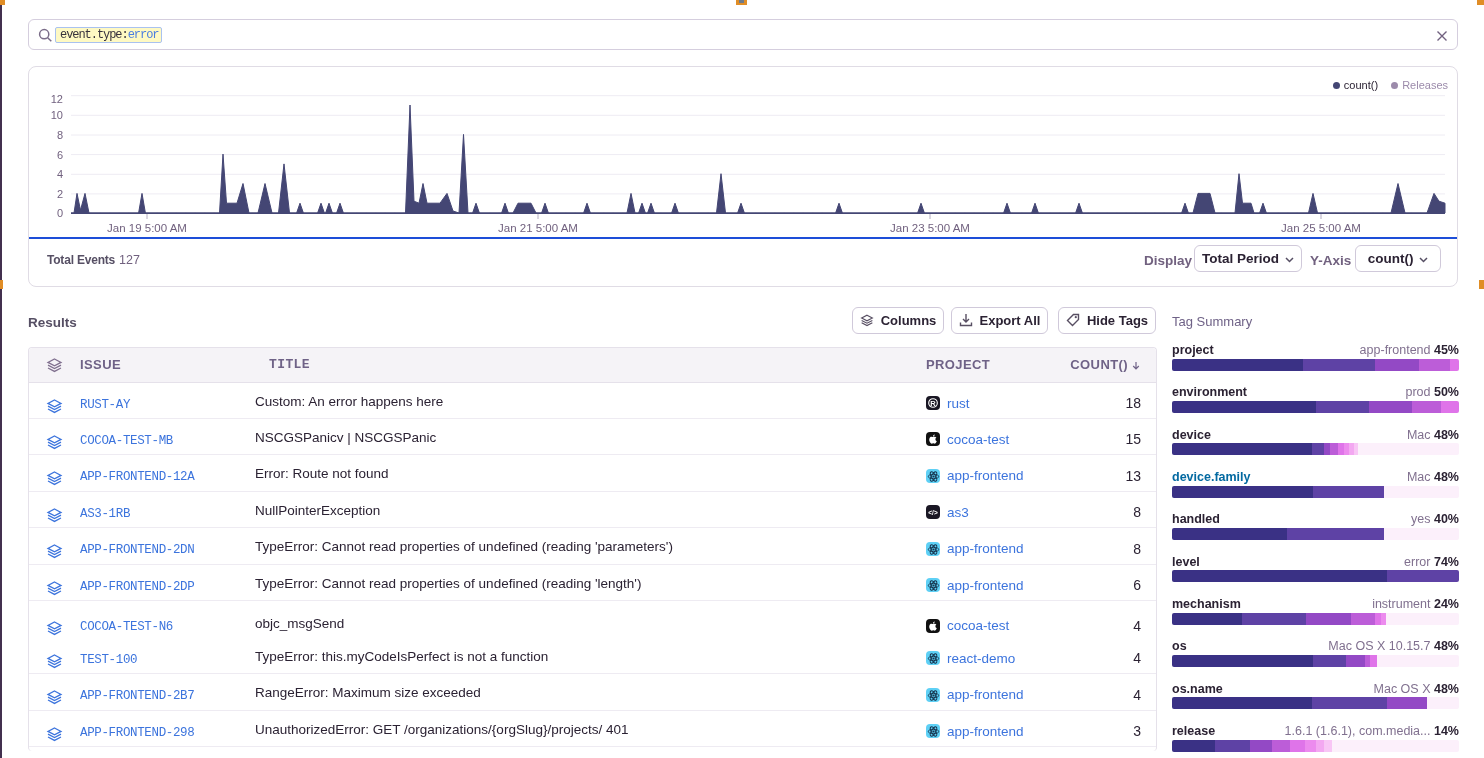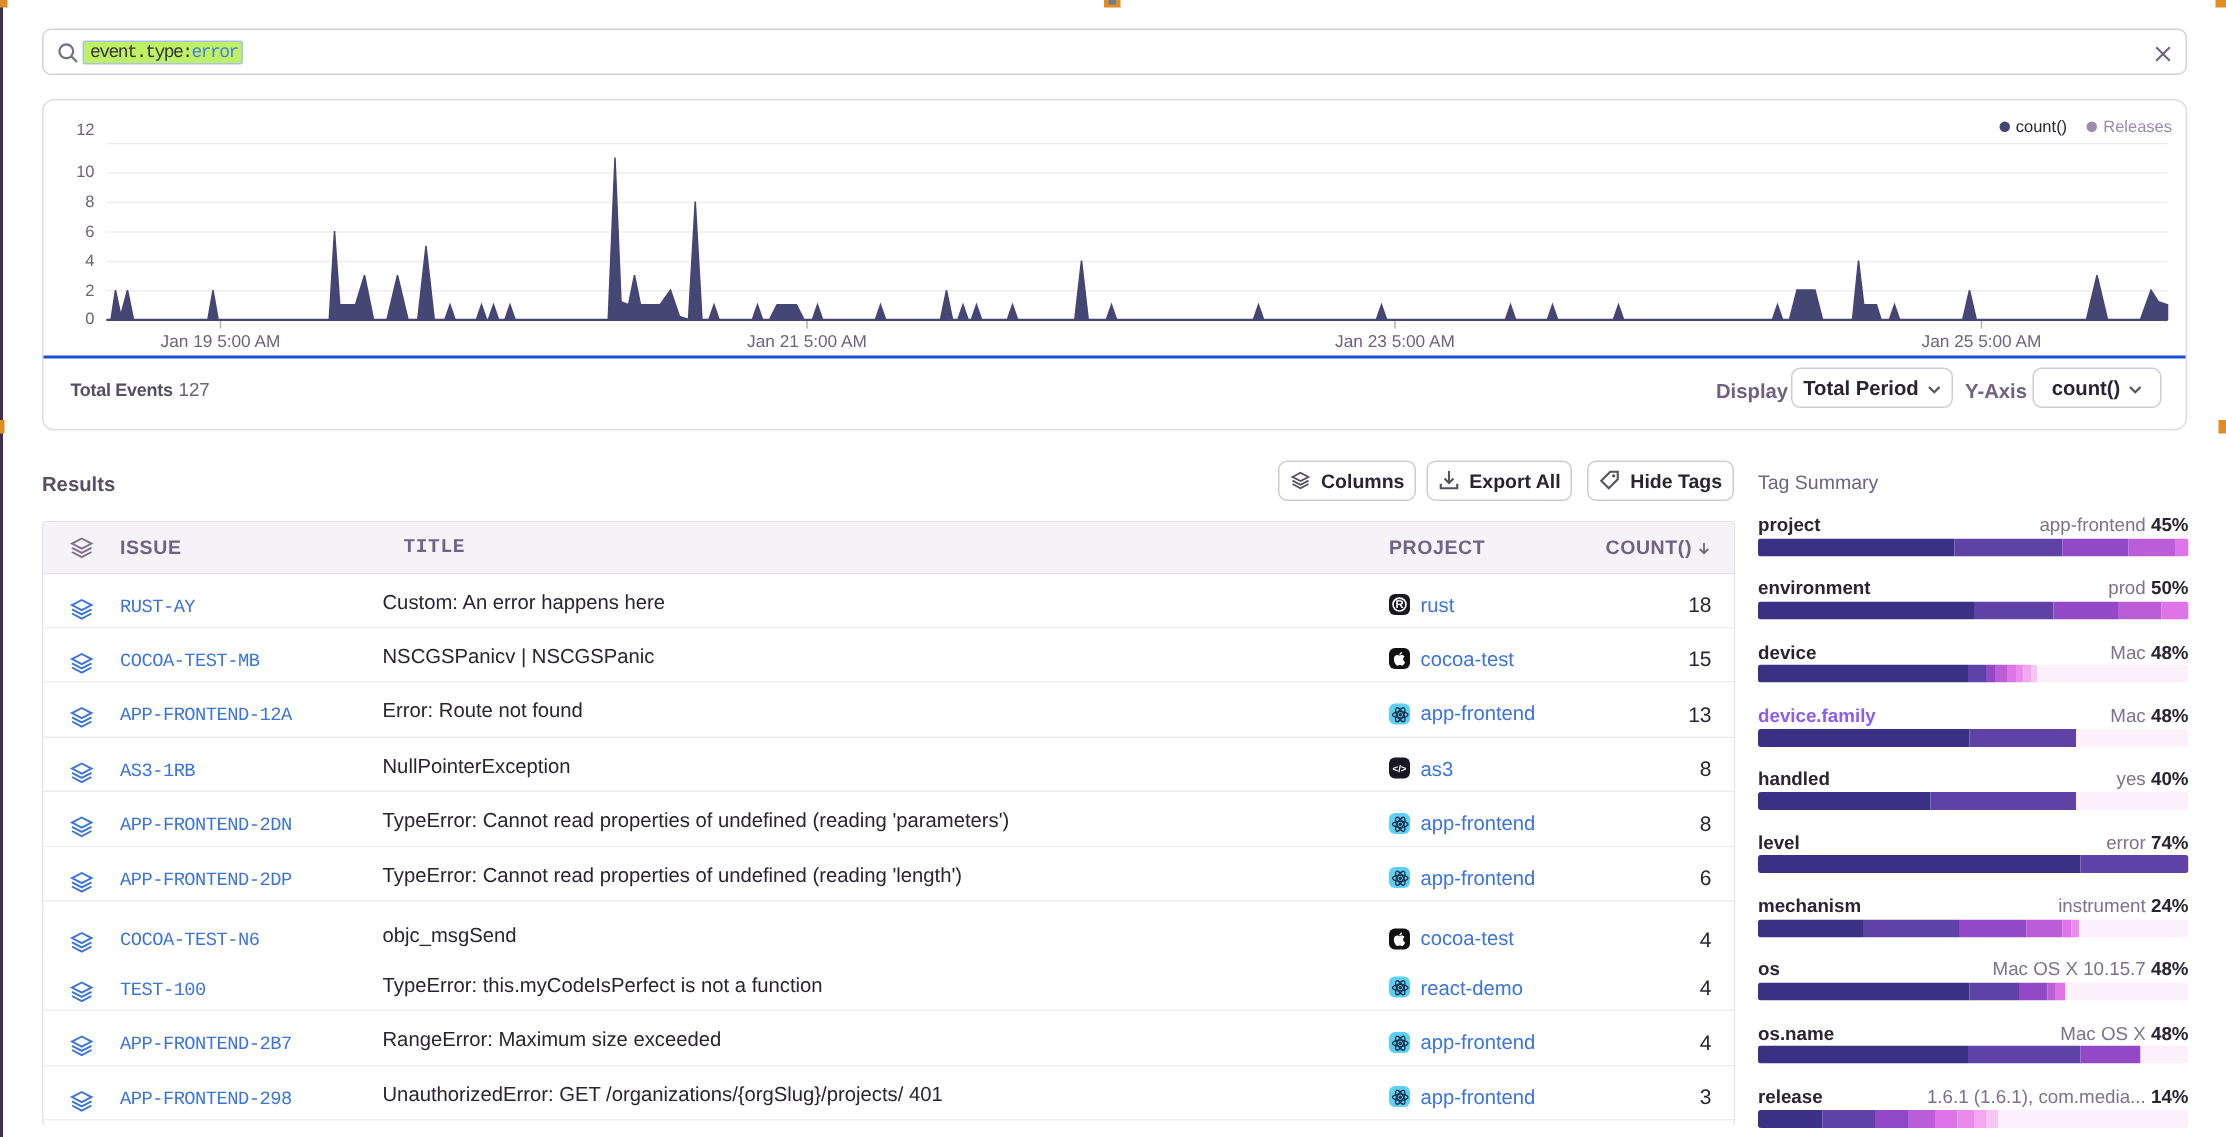--- a/index.html
+++ b/index.html
@@ -20,21 +20,21 @@
 <div style="position:absolute;left:739px;top:0;width:5px;height:3px;background:#6e7b8b;"></div>
 <div style="position:absolute;left:1477px;top:0;width:7px;height:5px;background:#e08d26;"></div>
 <div style="position:absolute;left:0;top:280px;width:3px;height:9px;background:#e08d26;"></div>
 <div style="position:absolute;left:1479px;top:280px;width:5px;height:9px;background:#e08d26;"></div>
 
 <div style="position:absolute;left:28px;top:18.5px;width:1430px;height:31px;border:1px solid #d5cede;border-radius:6px;">
 <svg width="15" height="15" viewBox="0 0 15 15" style="position:absolute;left:9px;top:8px;">
       <circle cx="6.2" cy="6.2" r="4.6" fill="none" stroke="#7a6c88" stroke-width="1.5"></circle>
       <line x1="9.7" y1="9.7" x2="13.3" y2="13.3" stroke="#7a6c88" stroke-width="1.5"></line>
     </svg>
-<span style="position:absolute;left:26px;top:7px;height:16px;line-height:15px;padding:0 3px 0 4px;background:#bef264;border:1px solid #a9c2f0;border-radius:2px;font-family:'Liberation Mono',monospace;font-size:12px;letter-spacing:-1.05px;color:#36313c;">event.type:<span style="color:#4a7de0;">error</span></span>
+<span style="position:absolute;left:26px;top:7px;height:16px;line-height:15px;padding:0 3px 0 4px;background:#fef9c3;border:1px solid #a9c2f0;border-radius:2px;font-family:'Liberation Mono',monospace;font-size:12px;letter-spacing:-1.05px;color:#36313c;">event.type:<span style="color:#4a7de0;">error</span></span>
 <svg width="12" height="12" viewBox="0 0 12 12" style="position:absolute;right:9px;top:10px;">
       <path d="M1.5 1.5 L10.5 10.5 M10.5 1.5 L1.5 10.5" stroke="#71617f" stroke-width="1.4"></path>
     </svg>
 </div>
 
 <div style="position:absolute;left:28px;top:66px;width:1430px;height:221px;border:1px solid #e0dce5;border-radius:8px;">
 
   <div style="position:absolute;right:9px;top:12px;font-size:11px;color:#2b2233;">
     <span style="display:inline-block;width:7px;height:7px;border-radius:50%;background:#444674;margin-right:4px;"></span>count()
     <span style="display:inline-block;width:7px;height:7px;border-radius:50%;background:#9c8bab;margin-left:10px;margin-right:4px;"></span><span style="color:#9c8bab;">Releases</span>
@@ -54,21 +54,21 @@
     <line x1="42" y1="146.5" x2="1416" y2="146.5" stroke="#444674" stroke-width="1"></line>
     <g stroke="#b5aec2" stroke-width="1">
       <line x1="118" y1="147" x2="118" y2="152"></line>
         <line x1="509" y1="147" x2="509" y2="152"></line>
       <line x1="901" y1="147" x2="901" y2="152"></line>
         <line x1="1292" y1="147" x2="1292" y2="152"></line>
     </g>
   </svg>
 
   <div style="position:absolute;left:0;top:0;width:34px;text-align:right;font-size:11px;color:#71617f;">
-    <div style="position:absolute;top:14px;right:0;">12</div>
+    <div style="position:absolute;top:26px;right:0;">12</div>
     <div style="position:absolute;top:42.3px;right:0;">10</div>
     <div style="position:absolute;top:62px;right:0;">8</div>
     <div style="position:absolute;top:81.6px;right:0;">6</div>
     <div style="position:absolute;top:101.3px;right:0;">4</div>
     <div style="position:absolute;top:120.9px;right:0;">2</div>
     <div style="position:absolute;top:140.3px;right:0;">0</div>
   </div>
 
   <div style="position:absolute;left:0;top:155px;width:1428px;font-size:11.5px;color:#71617f;">
     <div style="position:absolute;left:68px;width:100px;text-align:center;">Jan 19 5:00 AM</div>
@@ -344,21 +344,21 @@
     <div style="position:absolute;left:48.80%;top:0;width:4.00%;height:100%;background:#5e42a5"></div>
     <div style="position:absolute;left:52.80%;top:0;width:2.40%;height:100%;background:#9349c5"></div>
     <div style="position:absolute;left:55.20%;top:0;width:2.50%;height:100%;background:#bc5dd8"></div>
     <div style="position:absolute;left:57.70%;top:0;width:2.20%;height:100%;background:#df74e9"></div>
     <div style="position:absolute;left:59.90%;top:0;width:1.80%;height:100%;background:#ec8bee"></div>
     <div style="position:absolute;left:61.70%;top:0;width:1.60%;height:100%;background:#f3a8f1"></div>
     <div style="position:absolute;left:63.30%;top:0;width:1.60%;height:100%;background:#f8c6f5"></div>
     <div style="position:absolute;left:64.90%;top:0;width:35.10%;height:100%;background:#fcf0fb"></div>
   </div>
 <div style="position:absolute;left:1172px;top:470.0px;width:287px;height:14px;font-size:12.5px;">
-<span style="position:absolute;left:0;top:0;font-weight:bold;color:#8b5cf6;">device.family</span>
+<span style="position:absolute;left:0;top:0;font-weight:bold;color:#0369a1;">device.family</span>
 <span style="position:absolute;right:0;top:0;color:#80708f;">Mac <b style="color:#2b2233;">48%</b></span>
   </div>
 <div style="position:absolute;left:1172px;top:485.5px;width:287px;height:12px;border-radius:2px;overflow:hidden;">
     <div style="position:absolute;left:0.00%;top:0;width:49.10%;height:100%;background:#3a3185"></div>
     <div style="position:absolute;left:49.10%;top:0;width:24.70%;height:100%;background:#5e42a5"></div>
     <div style="position:absolute;left:73.80%;top:0;width:26.20%;height:100%;background:#fcf0fb"></div>
   </div>
 <div style="position:absolute;left:1172px;top:512.4px;width:287px;height:14px;font-size:12.5px;">
 <span style="position:absolute;left:0;top:0;font-weight:bold;color:#2b2233;">handled</span>
 <span style="position:absolute;right:0;top:0;color:#80708f;">yes <b style="color:#2b2233;">40%</b></span>

